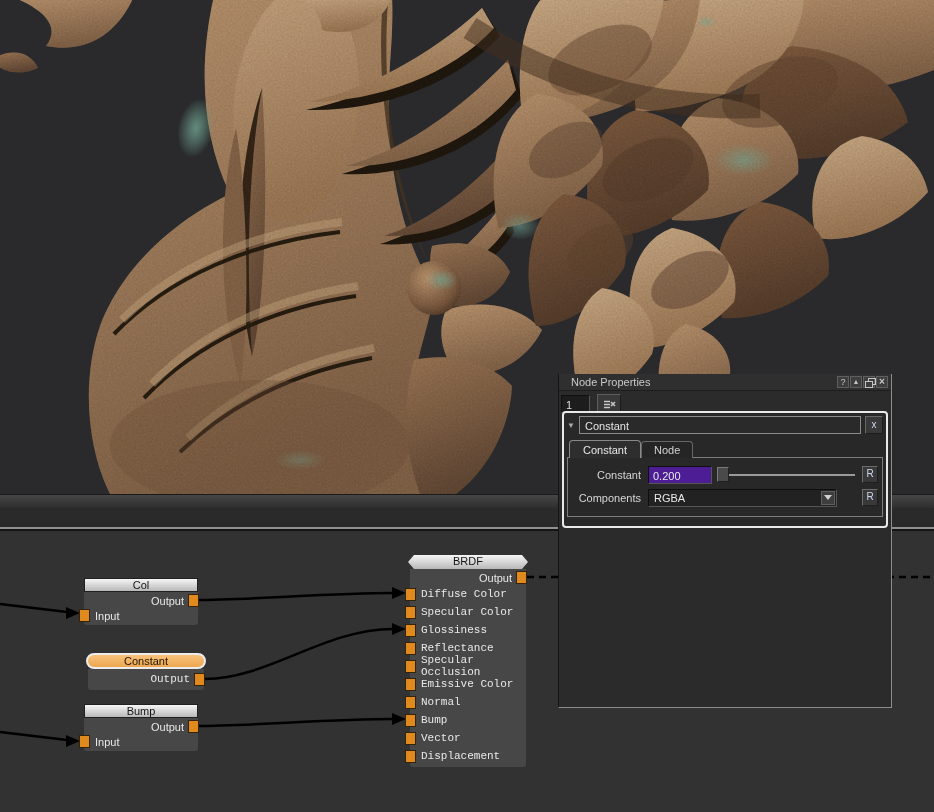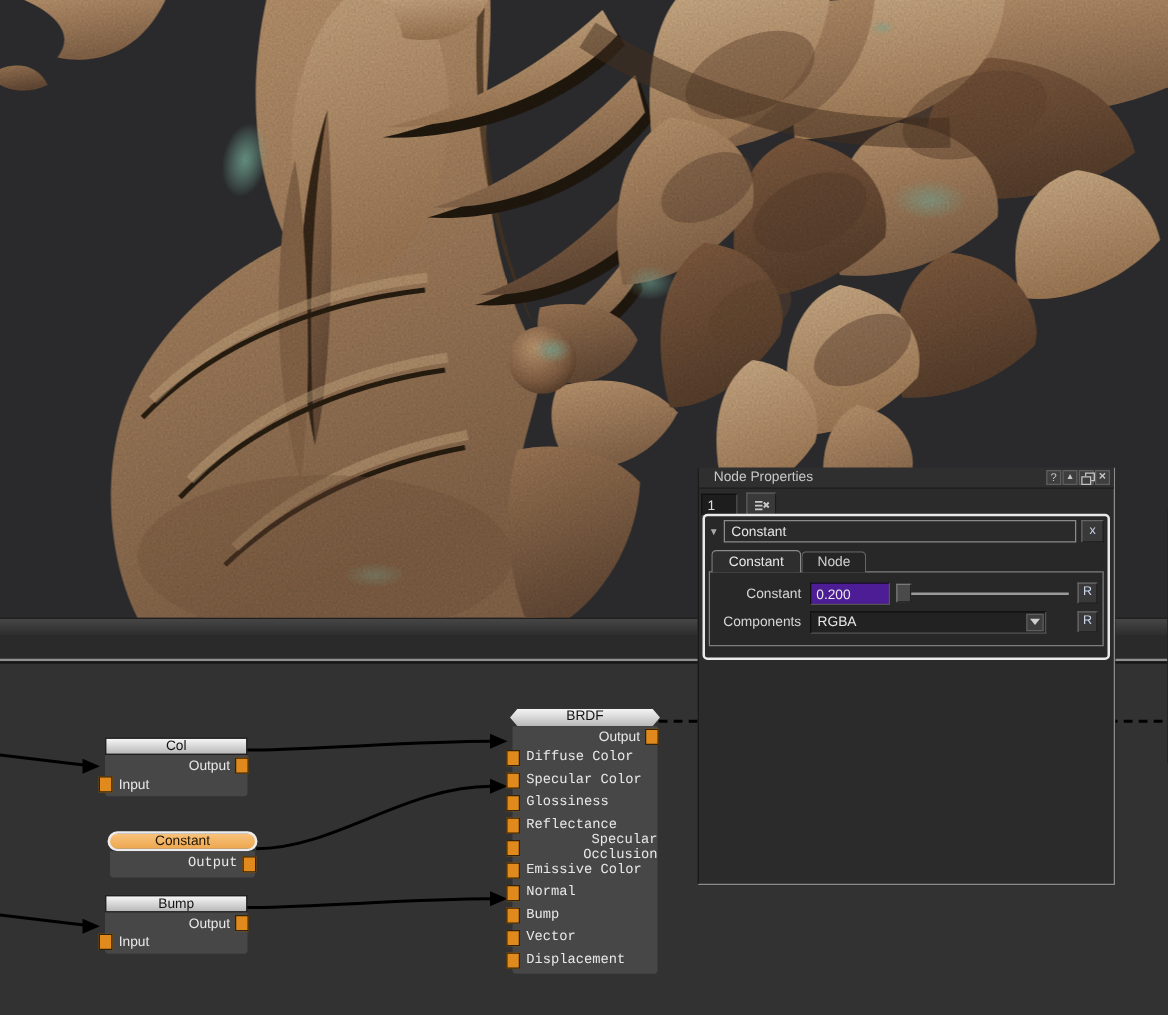--- a/index.html
+++ b/index.html
@@ -17,26 +17,26 @@
   .vgap  { position:absolute; left:0; top:508px; width:934px; height:19px; background:#2a2a2a; }
   .vline { position:absolute; left:0; top:527px; width:934px; height:2px; background:#909090; }
   .vline2{ position:absolute; left:0; top:529px; width:934px; height:2px; background:#151515; }
 
   
   .schematic { position:absolute; left:0; top:531px; width:934px; height:281px; background:#323232; }
   .wires { position:absolute; left:0; top:0; width:934px; height:281px; }
 
   .node { position:absolute; font-size:11px; }
   .nhead { height:14px; line-height:12px; text-align:center; color:#141414;
-           background:linear-gradient(#f6f6f6,#b8b8b8); border:1px solid #202020;margin-top:12px; }
+           background:linear-gradient(#f6f6f6,#b8b8b8); border:1px solid #202020; }
   .nhead.hex { border:none; clip-path:polygon(0 50%,5% 0,95% 0,100% 50%,95% 100%,5% 100%); }
   .nhead.pill { height:16px; line-height:12px; border:2px solid #ececec; border-radius:9px;
            background:linear-gradient(#f8c27c,#eda74f); color:#201505; }
   .nbody { background:#474747; border-radius:0 0 3px 3px; padding:1px 0 2px 0; }
-  .prow { display:flex; align-items:center; height:15px; color:#e8e8e8;text-align:right; }
+  .prow { display:flex; align-items:center; height:15px; color:#e8e8e8; }
   .prow.tall { height:18px;font-family:Liberation Mono, monospace; }
   .prow.out { justify-content:flex-end; }
   .port { width:11px; height:13px; background:#e08a1d; border:1px solid #33230a; flex:none; }
   .prow.out .port { margin-right:-1px; margin-left:4px; }
   .prow.in  .port { margin-left:-5px; margin-right:5px; }
 
   .n-col  { left:84px;  top:47px;  width:114px; }
   .n-constant { left:86px; top:122px; width:120px; }
   .n-constant .nbody { width:116px; margin:0 2px; }
   .n-bump { left:84px;  top:173px; width:114px; }

